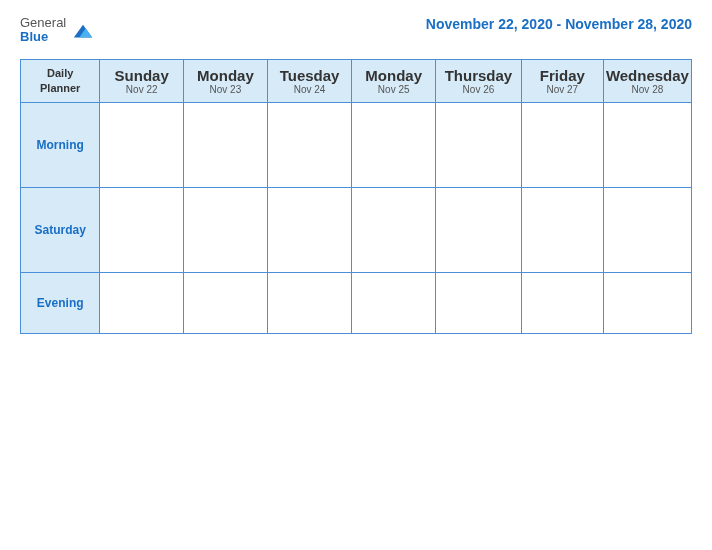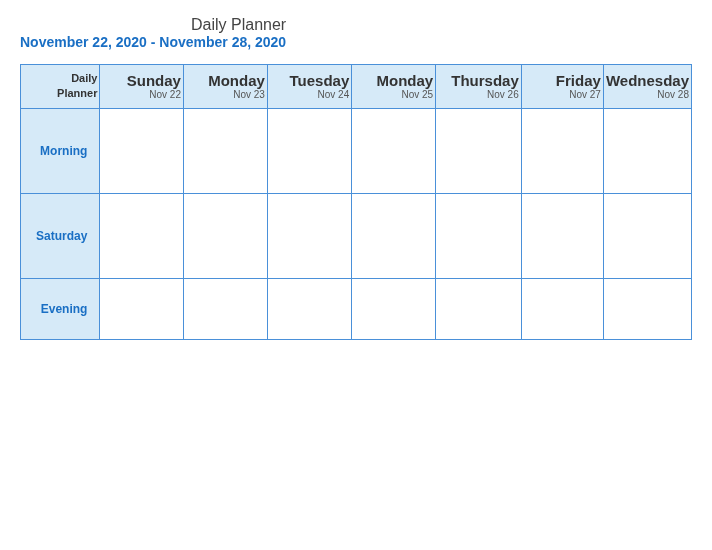--- a/index.html
+++ b/index.html
@@ -80,21 +80,21 @@
     
     .calendar-table {
       width: 100%;
       border-collapse: collapse;
       border: 1.5px solid #4a90d9;
     }
 
     .calendar-table th,
     .calendar-table td {
       border: 1px solid #4a90d9;
-      text-align: right;
+      text-align: center;
       vertical-align: middle;
     }
 
     
     .calendar-table thead tr th {
       background-color: #d6eaf8;
       padding: 6px 2px;
       font-size: 11px;
       color: #333;
       font-weight: bold;
@@ -153,22 +153,31 @@
     .evening-row .day-cell,
     .evening-row .row-label {
       height: 61px;
     }
   </style>
 </head>
 <body>
 
 <div class="page">
   <div class="header">
+    <div class="logo-area">
+      <div class="logo-text">
+        <span class="logo-general">General</span>
+        <span class="logo-blue">Blue</span>
+      </div>
+      <svg class="logo-icon" viewBox="0 0 24 24" xmlns="http://www.w3.org/2000/svg">
+        <polygon points="2,18 12,4 22,18" fill="#1a6fc4"></polygon>
+        <polygon points="8,18 15,8 22,18" fill="#4ab0f0"></polygon>
+      </svg>
+    </div>
     <div class="title-area">
-      <div class="planner-title">Daily Planner</div>
       <div class="planner-date-range">November 22, 2020 - November 28, 2020</div>
     </div>
   </div>
 
   <table class="calendar-table">
     <thead>
       <tr>
         <th>
           <span class="th-main">Daily<br>Planner</span>
         </th>

